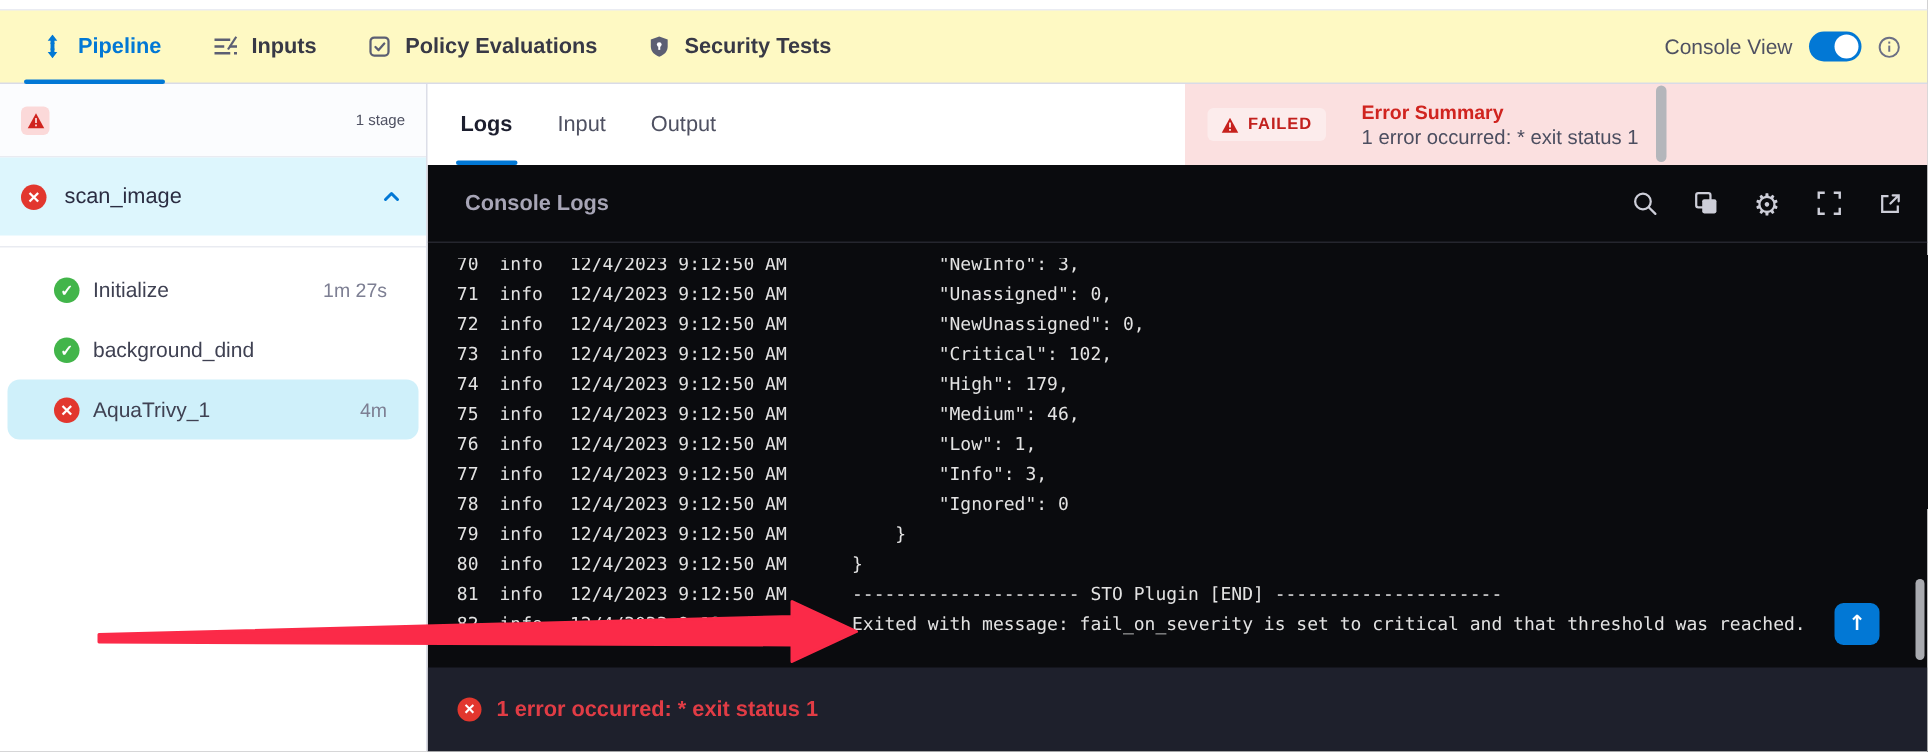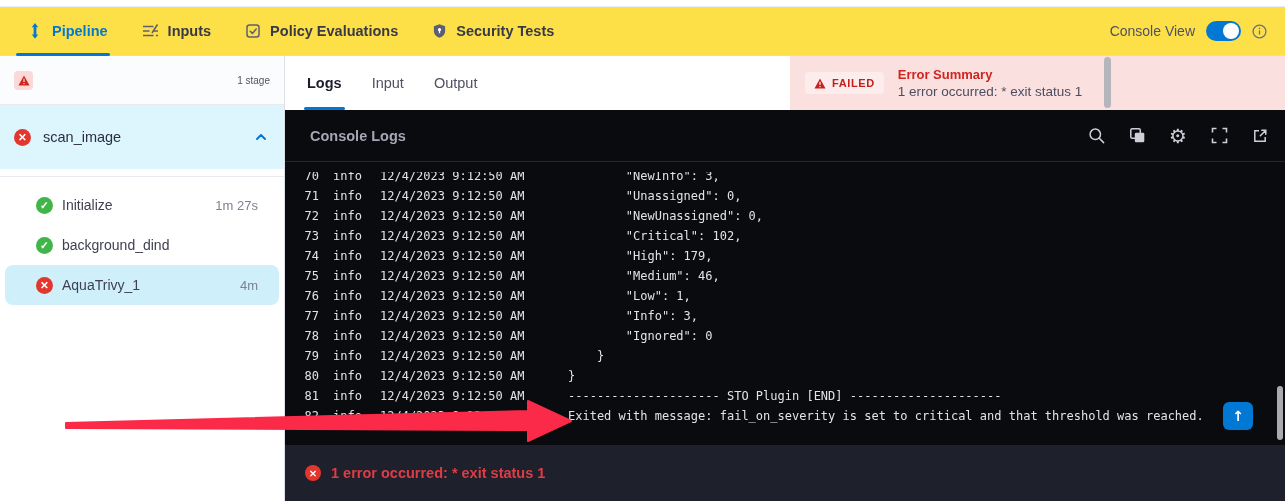--- a/index.html
+++ b/index.html
@@ -1,21 +1,21 @@
 <!DOCTYPE html>
 <html><head>
 <meta charset="utf-8">
 <style>
   * { margin:0; padding:0; box-sizing:border-box; }
   html,body { background:#fff; }
   .page { position:relative; width:1285px; height:501px; overflow:hidden; background:#fff;
           font-family:"Liberation Sans", sans-serif; }
 
   
-  .topnav { position:absolute; left:0; top:6px; width:100%; height:50px; background:#fde047;
+  .topnav { position:absolute; left:0; top:6px; width:100%; height:50px; background:#fef9c3;
             border-top:1px solid #eaecf3; border-bottom:1px solid #d9dbe7; z-index:5; }
   .nav-tabs { position:absolute; left:27px; top:0; height:100%; display:flex; gap:34px; align-items:center; }
   .nav-tab { position:relative; height:100%; display:flex; align-items:center; gap:9px;
              font-size:14.5px; font-weight:600; color:#383946; cursor:pointer; }
   .nav-tab .nav-icon { display:flex; color:#5c5f73; }
   .nav-tab.active { color:#0278d5; }
   .nav-tab.active .nav-icon { color:#0278d5; }
   .nav-tab.active::after { content:""; position:absolute; left:-11px; right:-2px; bottom:-1px;
              height:3px; background:#0278d5; border-radius:2px; }
   .nav-right { position:absolute; right:18px; top:0; height:100%; display:flex; align-items:center; gap:11px; }
@@ -24,21 +24,21 @@
   .toggle .knob { position:absolute; right:2px; top:2px; width:16px; height:16px; border-radius:50%; background:#fff; }
 
   
   .sidebar { position:absolute; left:0; top:56px; width:285px; bottom:0; background:#fff;
              border-right:1px solid #dcdee8; z-index:2; }
   .stage-header { height:49px; display:flex; align-items:center; padding:0 14px;
                   border-bottom:1px solid #e9ebf1; background:#fbfcfe; }
   .warn-chip { width:19px; height:19px; border-radius:4px; background:#fbd9d9; display:flex;
                align-items:center; justify-content:center; }
   .stage-count { margin-left:auto; font-size:10px; color:#4f5162; }
-  .stage-row { height:64px; background:#ddf6fd; display:flex; align-items:center; padding:0 16px 0 14px; gap:12px; cursor:pointer; }
+  .stage-row { height:52px; background:#ddf6fd; display:flex; align-items:center; padding:0 16px 0 14px; gap:12px; cursor:pointer; }
   .stage-name { font-size:14.5px; font-weight:500; color:#2b2d42; }
   .chev { margin-left:auto; display:flex; }
   .steps { margin-top:7px; border-top:1px solid #e9ebf1; padding-top:8px; }
   .step { height:40px; display:flex; align-items:center; gap:9px; padding:0 26px 0 36px; cursor:pointer; }
   .step-name { flex:1; font-size:14px; color:#3f4152; }
   .step-duration { font-size:13px; color:#7d7f93; }
   .step.selected { background:#cff0fa; margin:0 5px; border-radius:8px; padding-left:31px; padding-right:21px; }
   .dot { width:17px; height:17px; min-width:17px; border-radius:50%; color:#fff; font-size:10.5px; font-weight:bold;
          display:flex; align-items:center; justify-content:center; }
   .dot.green { background:#42b54a; }
@@ -48,21 +48,21 @@
 
   
   .main { position:absolute; left:285px; top:56px; right:0; bottom:0; }
   .tabbar { position:relative; height:54px; background:#fff; }
   .main-tabs { position:absolute; left:22px; top:0; height:100%; display:flex; gap:30px; align-items:center; }
   .main-tab { position:relative; height:100%; display:flex; align-items:center; font-size:14.5px; color:#4f5162; cursor:pointer; }
   .main-tab.active { font-weight:700; color:#1c1e2e; }
   .main-tab.active::after { content:""; position:absolute; left:-3px; right:-3px; bottom:0; height:3px;
                             background:#0278d5; border-radius:2px; }
   .error-summary { position:absolute; left:505px; right:0; top:0; height:54px; background:#fbe0e0;
-                   display:flex; align-items:center; padding-left:15px; gap:14px; }
+                   display:flex; align-items:center; padding-left:15px; gap:24px; }
   .failed-badge { display:flex; align-items:center; gap:6px; background:#fcecec; border-radius:4px;
                   padding:5px 9px; font-size:11px; font-weight:700; letter-spacing:.6px; color:#c2201d; }
   .es-title { font-size:13px; font-weight:600; color:#d0241f; margin-bottom:2px; }
   .es-msg { font-size:13.5px; color:#4c4e60; }
   .es-thumb { position:absolute; left:314px; top:1px; width:7px; height:51px; background:#b4b6bb; border-radius:4px; }
 
   
   .console { position:absolute; left:0; right:0; top:54px; bottom:0; background:#0a0b0e; }
   .console-header { height:52px; border-bottom:1px solid #25262e; display:flex; align-items:center;
                     padding:0 16px 0 25px; }

